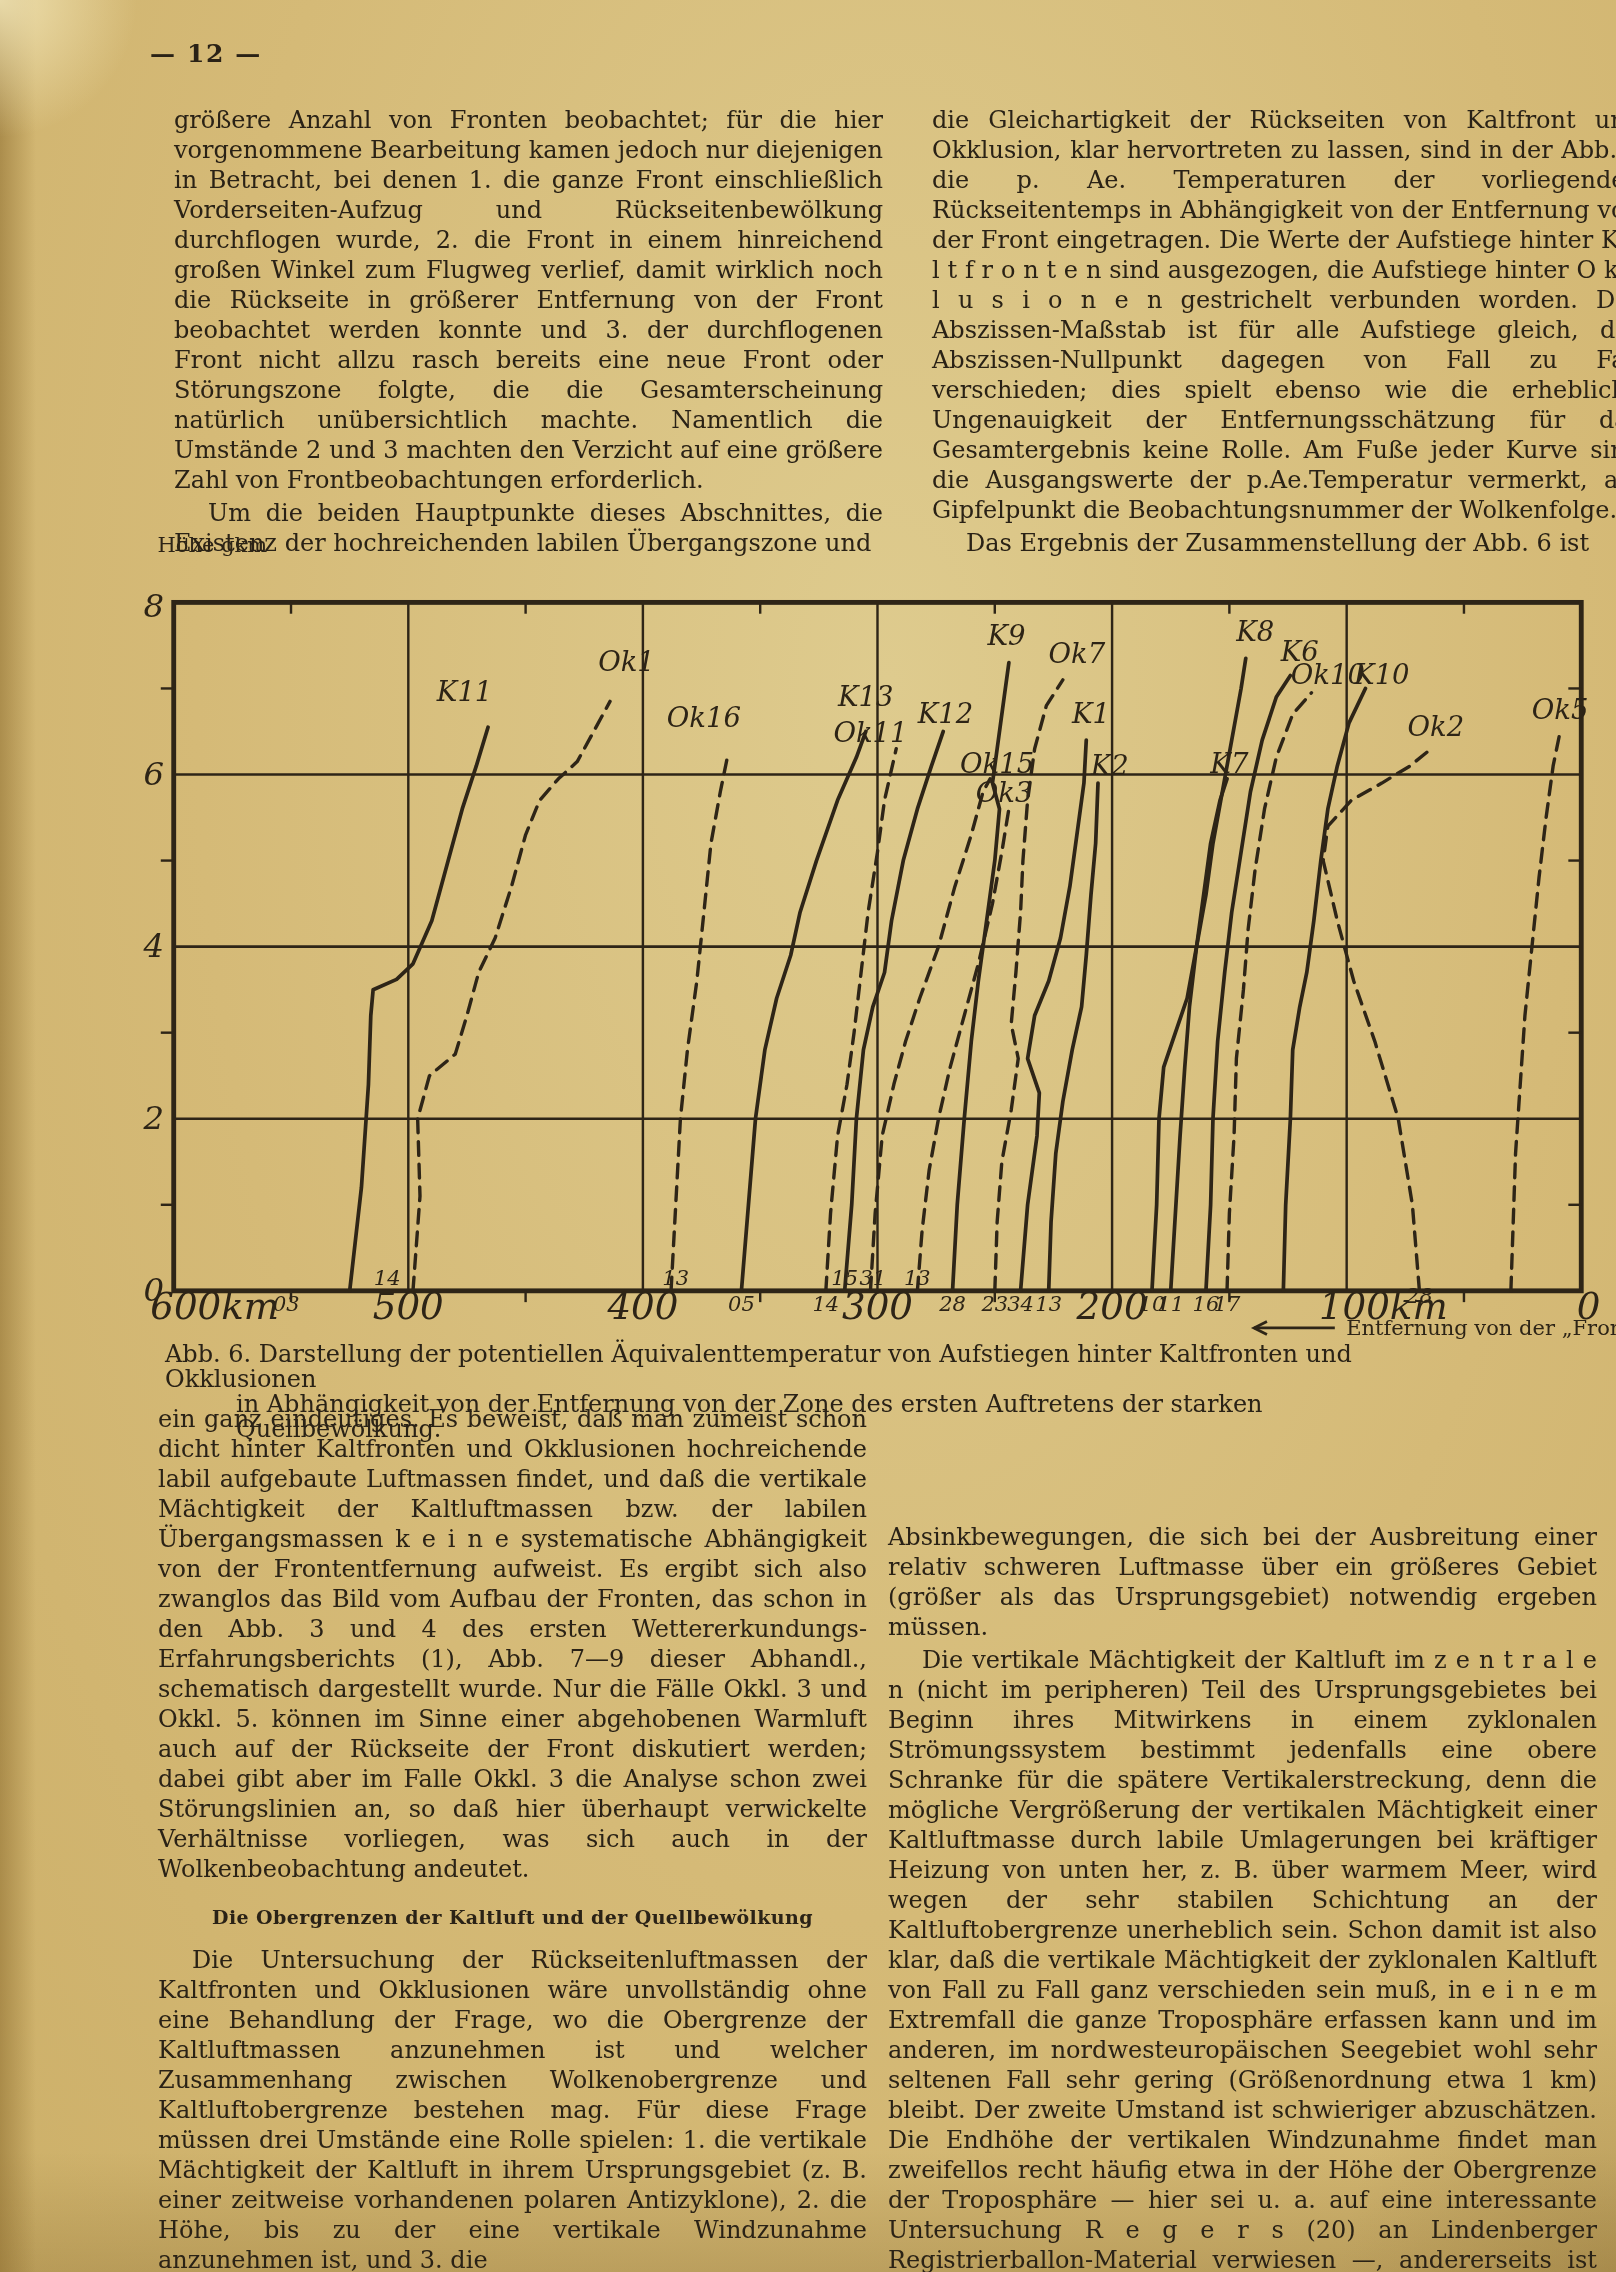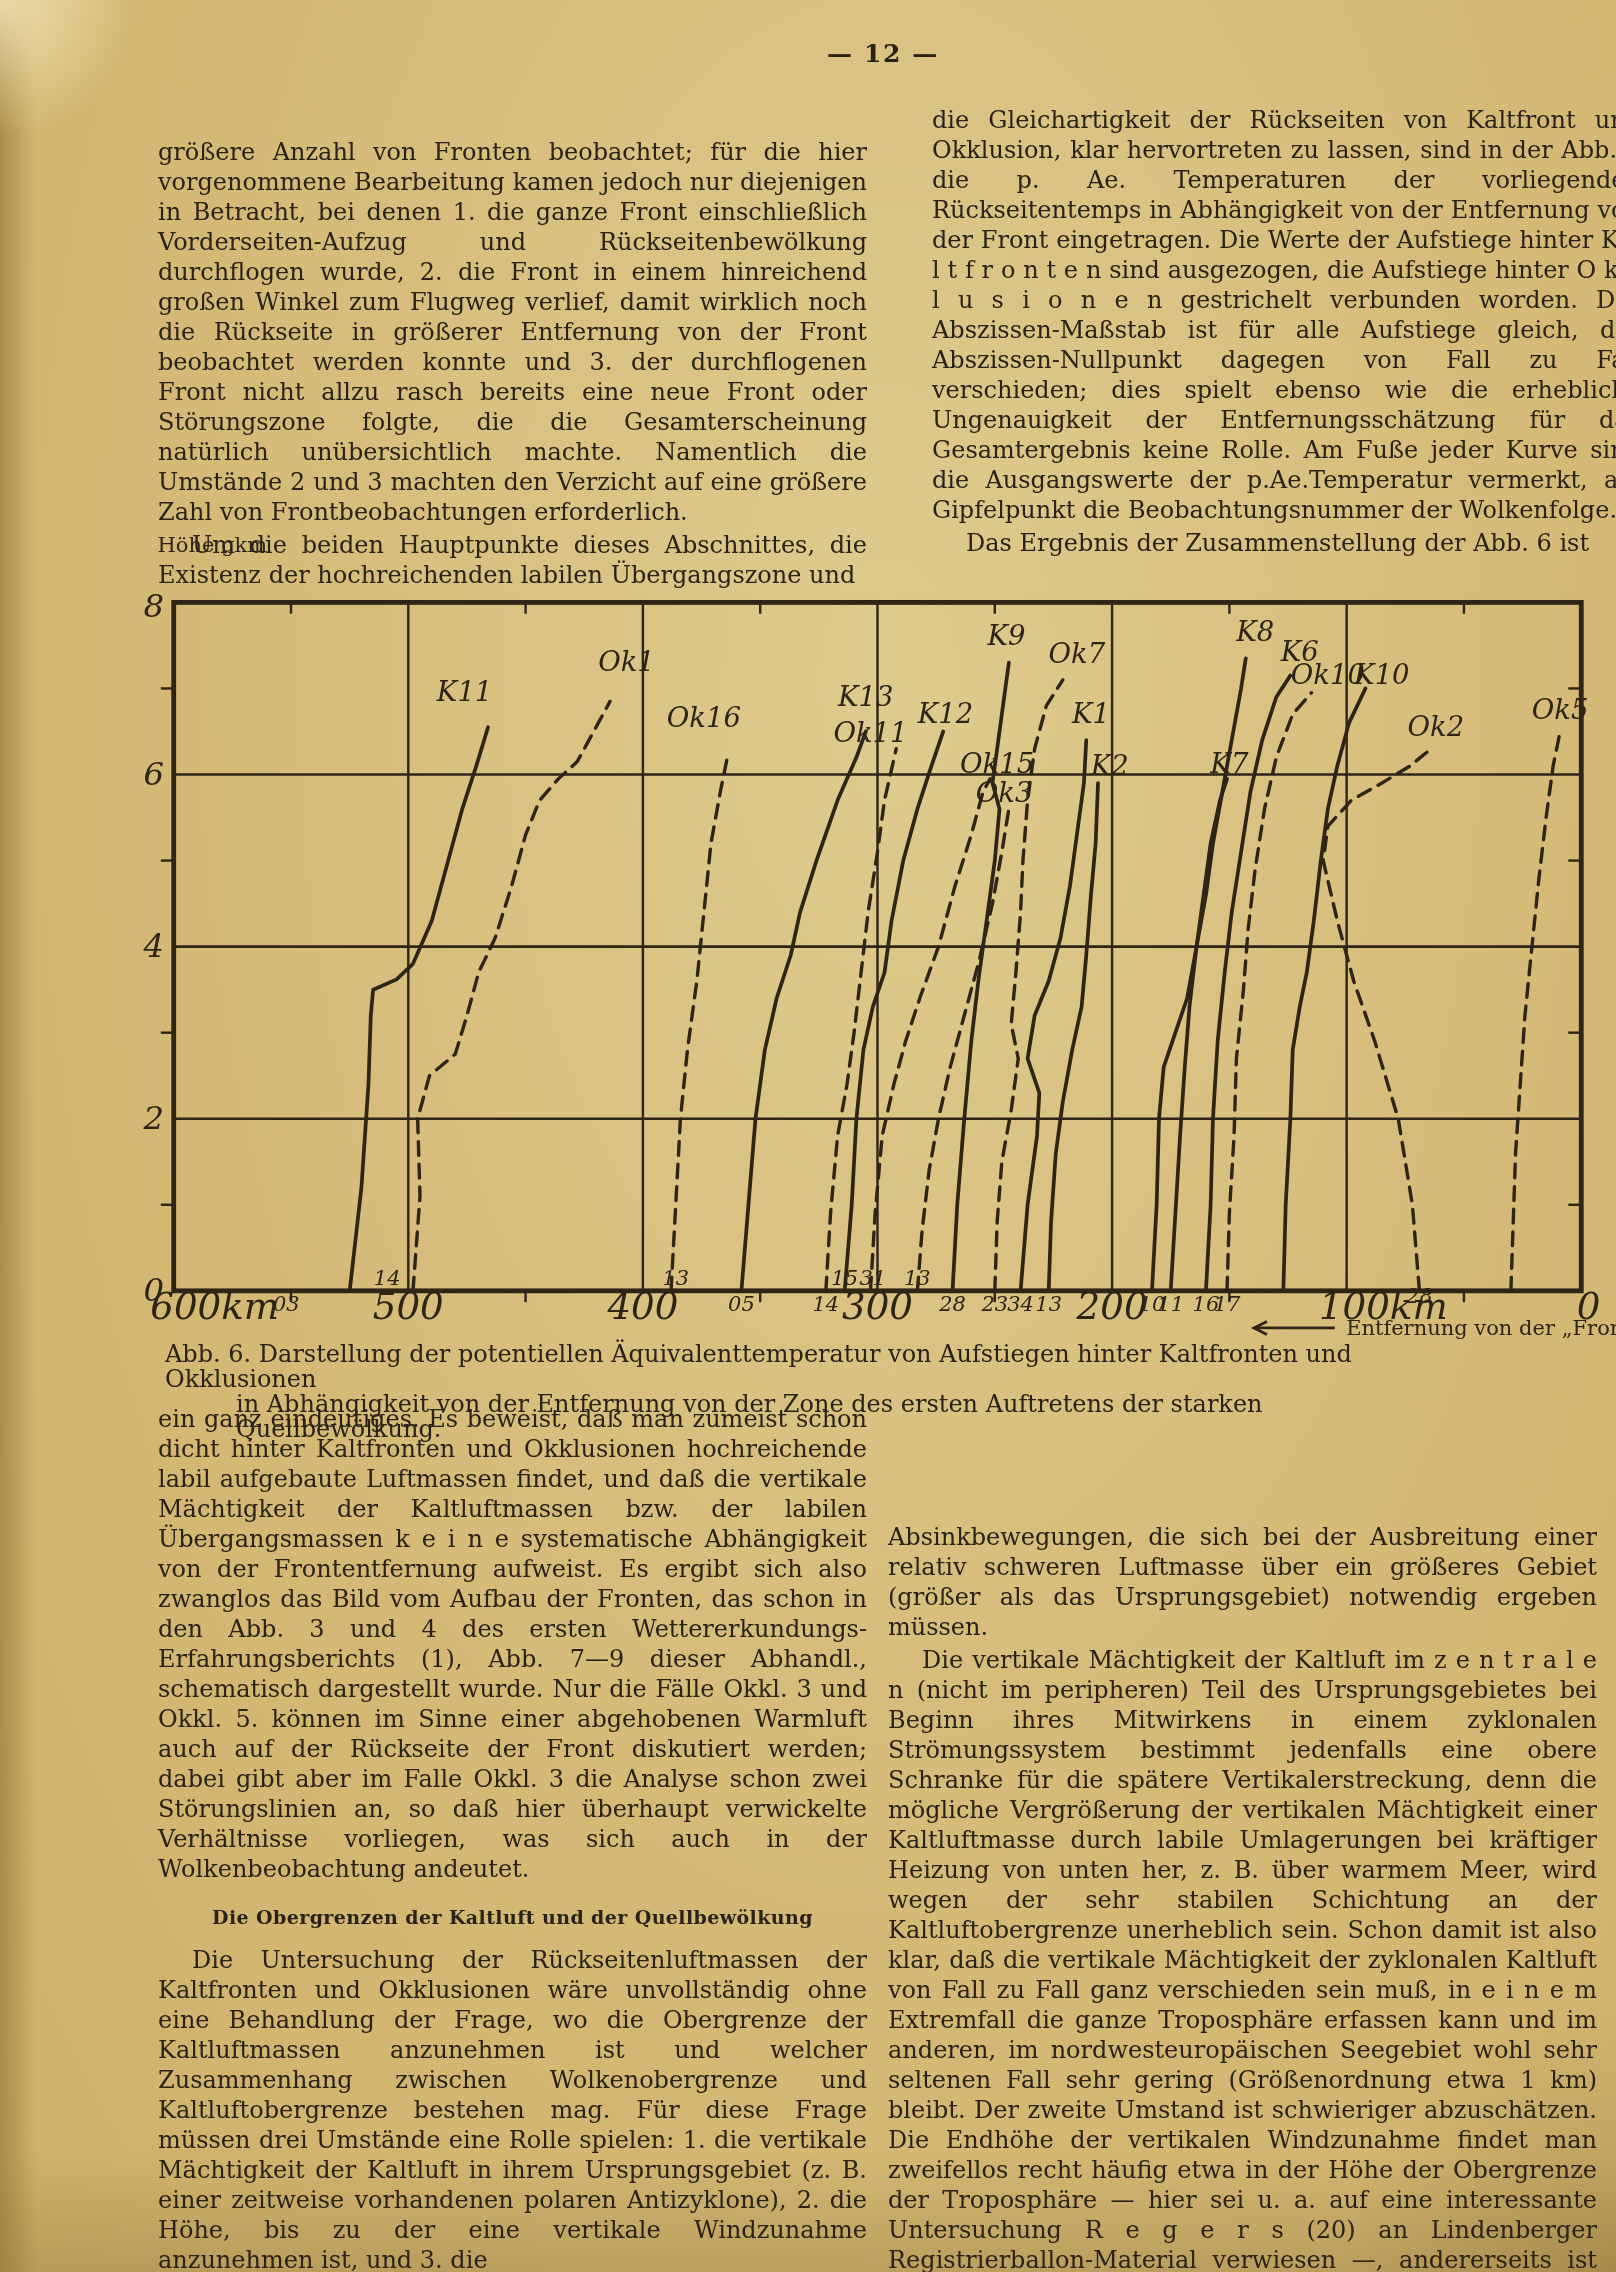--- a/index.html
+++ b/index.html
@@ -11,29 +11,29 @@
     color:#2a2216;
     font-family:"DejaVu Serif", serif;
     background:
       radial-gradient(circle at 0% 0%, rgba(243,231,185,0.85), rgba(243,231,185,0) 137px),
       linear-gradient(90deg, rgba(140,108,46,0.55), rgba(140,108,46,0) 36px),
       linear-gradient(0deg, rgba(133,104,46,0.30), rgba(133,104,46,0) 121px),
       radial-gradient(circle at 100% 100%, rgba(120,92,40,0.28), rgba(120,92,40,0) 275px),
       radial-gradient(ellipse at 55% 30%, #decb8e 0%, #d5ba77 55%, #cdb069 100%);
   }
   .page-number{
-    position:absolute;left:164px;top:39px;width:1438px;
-    text-align:center;font-size:25px;font-weight:bold;letter-spacing:1.6px;
+    position:absolute;left:150px;top:39px;width:1438px;
+    font-size:25px;font-weight:bold;letter-spacing:1.6px;
   }
   .col{
     position:absolute;width:709px;
     font-size:24px;line-height:30px;
     text-align:justify;
   }
-  #col-tl{left:158px;top:105px;margin-top:32px;}
+  #col-tl{left:174px;top:105px;}
   #col-tr{left:932px;top:105px;}
   #col-bl{left:158px;top:1404px;}
   #col-br{left:888px;top:1476px;margin-top:46px;}
   .col p{margin:0;}
   .col p.indent{text-indent:34px;}
   .col p.sp{margin-top:3.2px;}
   h3.sect{
     font-size:19px;line-height:29px;margin:19.4px 0 13px 0;
     text-align:center;letter-spacing:0.4px;
   }

